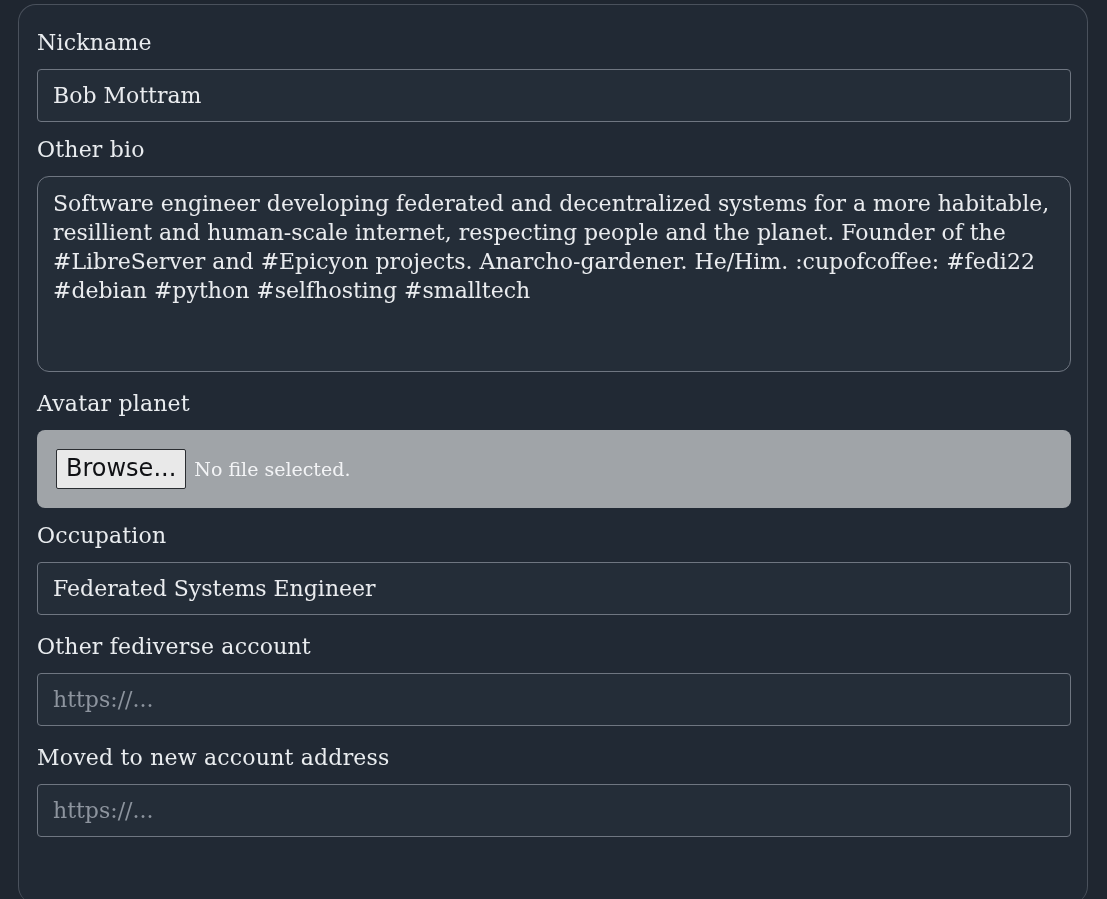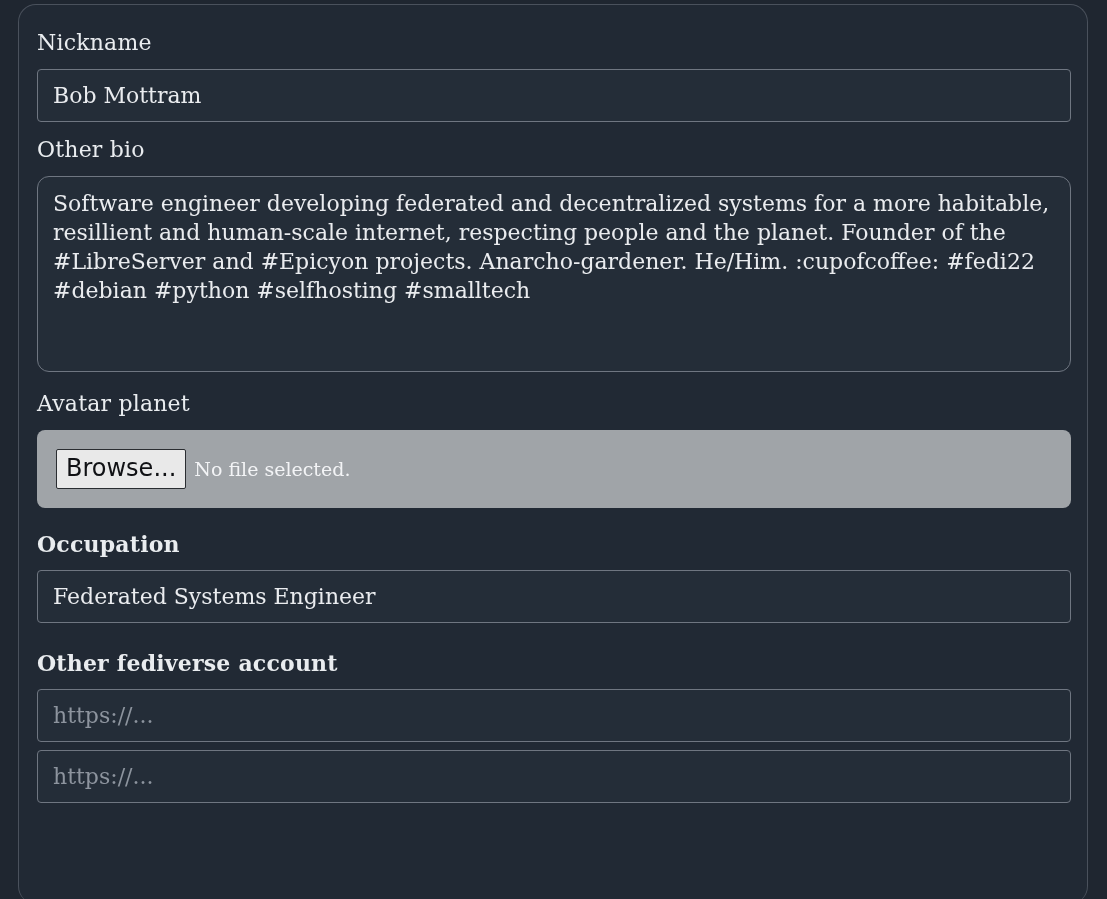--- a/index.html
+++ b/index.html
@@ -29,22 +29,21 @@
   }
   .field-label {
     font-size: 22px;
     line-height: 36px;
     color: #e9ecef;
     margin: 0 0 8px 0;
     font-weight: 400;
     letter-spacing: 0.2px;
   }
   .label-gap {
-    margin-top: 14px;
-    font-weight: bold;
+    margin-top: 6px;
   }
   .text-input {
     box-sizing: border-box;
     width: 1034px;
     height: 53px;
     background: #242d38;
     border: 1px solid #6f7681;
     border-radius: 4px;
     color: #eaecef;
     font-family: "DejaVu Serif", "Liberation Serif", serif;
@@ -131,15 +130,16 @@
   <div class="field-label label-gap">Occupation</div>
   <input class="text-input" type="text" value="Federated Systems Engineer" style="">
 
   <div class="spacer-8"></div>
 
   <div class="field-label label-gap">Other fediverse account</div>
   <input class="text-input" type="text" placeholder="https://..." style="">
 
   <div class="spacer-8"></div>
 
+  <div class="field-label label-gap">Moved to new account address</div>
   <input class="text-input" type="text" placeholder="https://..." style="">
 
 </div>
 
 </body></html>

